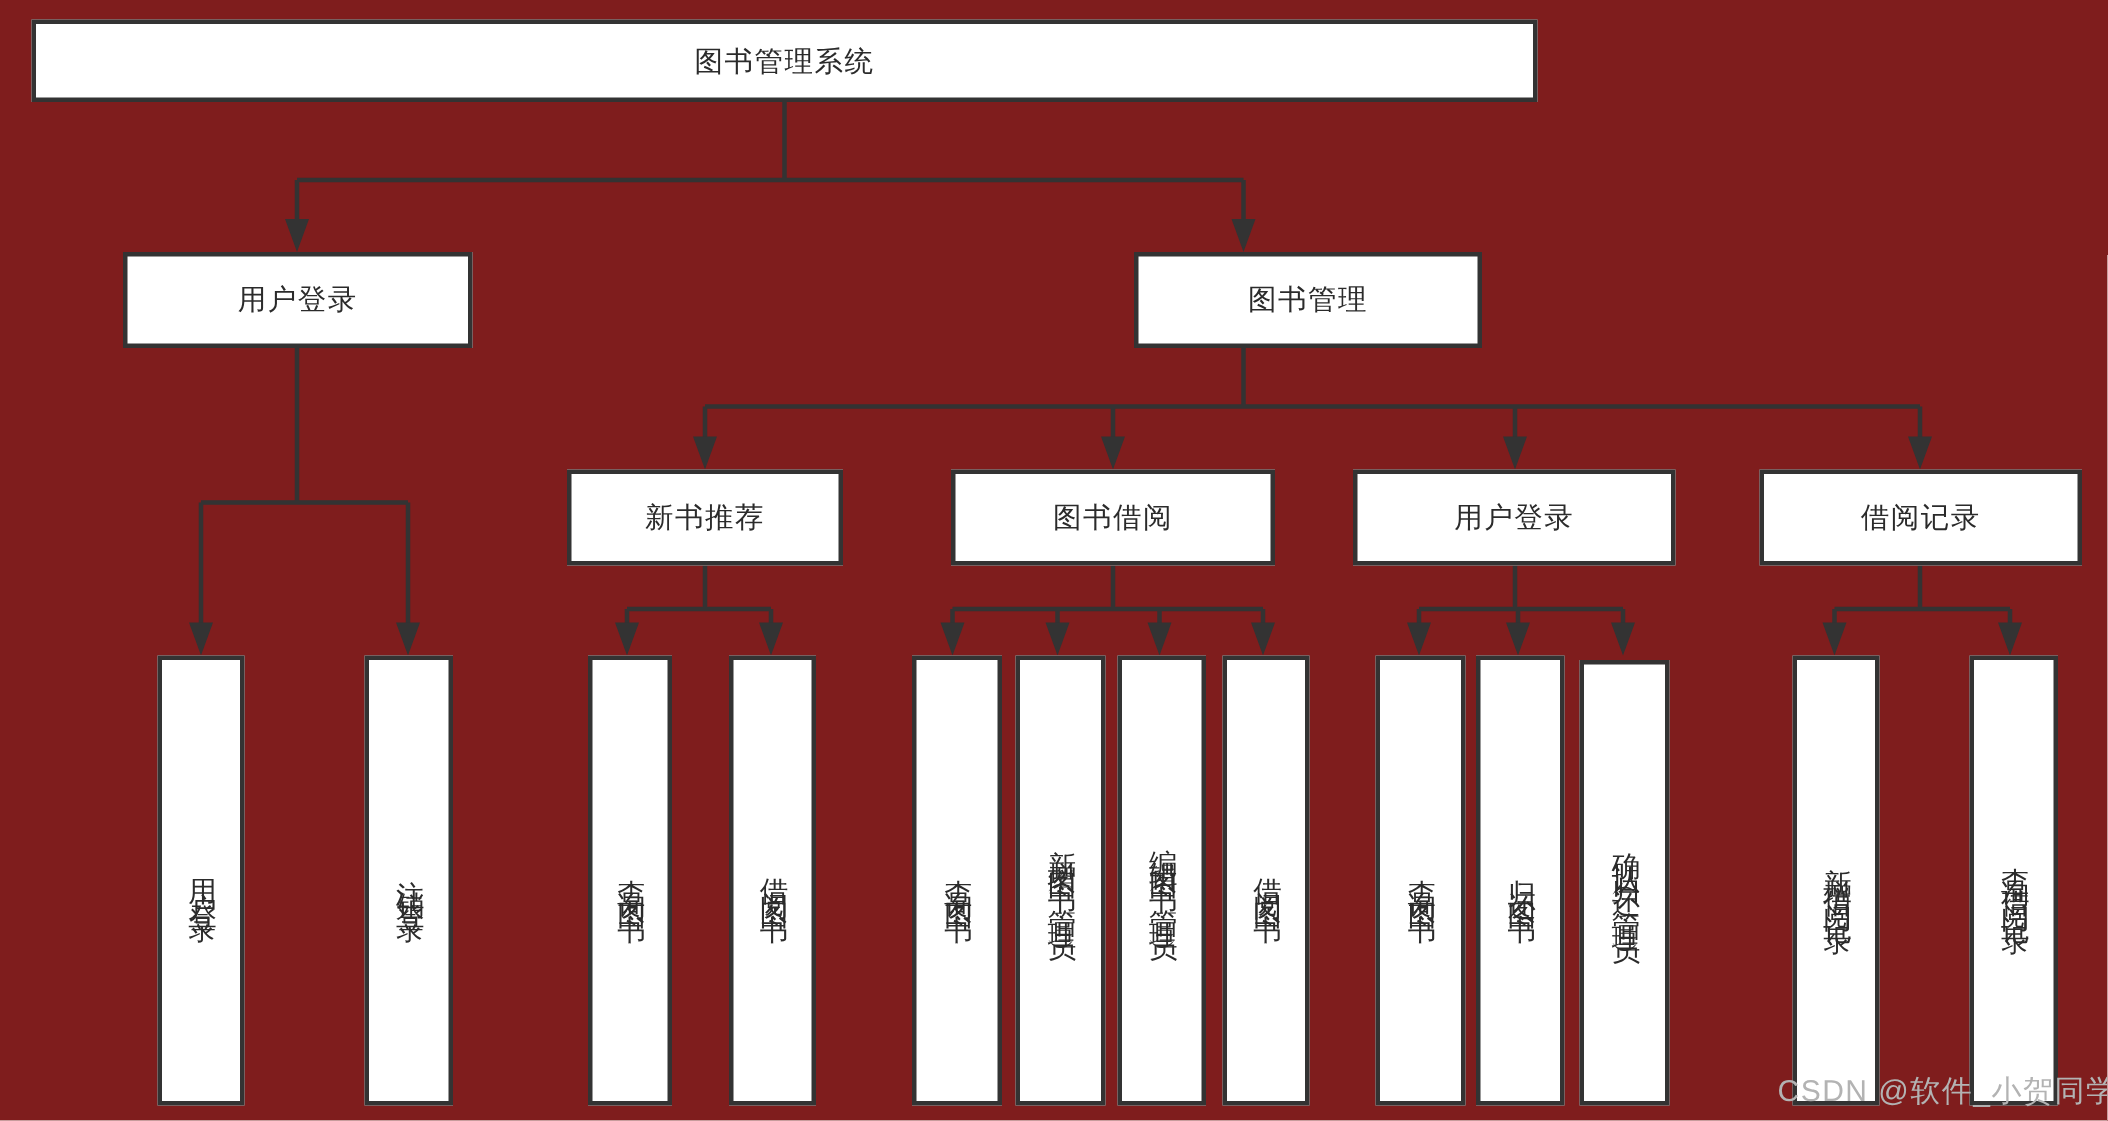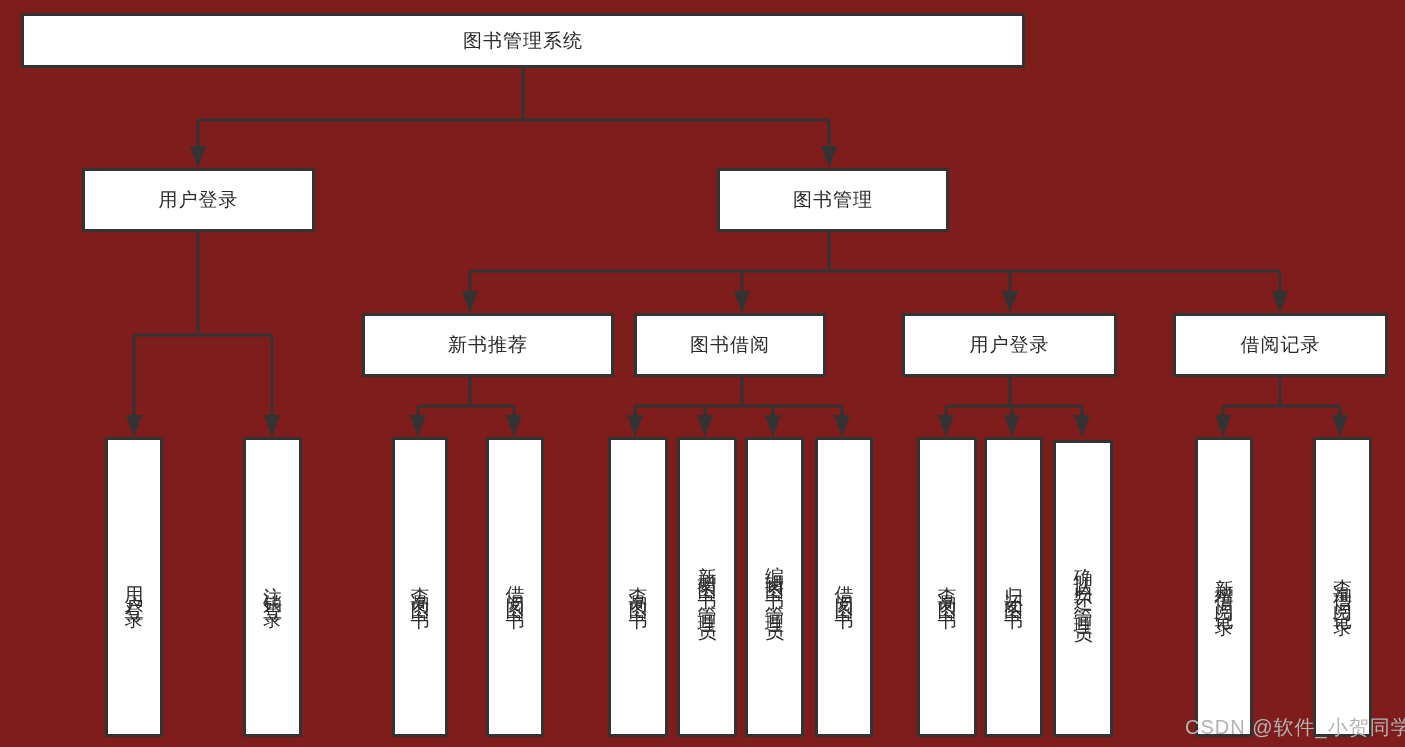--- a/index.html
+++ b/index.html
@@ -98,24 +98,24 @@
     <g>
       <path class="bar" d="M1280,377 V406 M1223,406 H1340 M1223,406 V419 M1340,406 V419"></path>
       <path class="head" d="M1215,415 L1231,415 L1223,437 Z"></path>
       <path class="head" d="M1332,415 L1348,415 L1340,437 Z"></path>
     </g>
   </svg>
 
   <div class="node" style="left:21px; top:13px; width:1004px; height:55px;">图书管理系统</div>
 
   <div class="node" style="left:82px; top:168px; width:233px; height:64px;">用户登录</div>
-  <div class="node" style="left:717px; top:168px; width:232px; height:64px;">图书管理</div>
+  <div class="node" style="left:756px; top:168px; width:232px; height:64px;">图书管理</div>
 
-  <div class="node" style="left:362px; top:313px; width:252px; height:64px;">新书推荐</div>
-  <div class="node" style="left:634px; top:313px; width:192px; height:64px;text-align:center;">图书借阅</div>
+  <div class="node" style="left:378px; top:313px; width:184px; height:64px;">新书推荐</div>
+  <div class="node" style="left:634px; top:313px; width:216px; height:64px;text-align:center;">图书借阅</div>
   <div class="node" style="left:902px; top:313px; width:215px; height:64px;">用户登录</div>
   <div class="node" style="left:1173px; top:313px; width:215px; height:64px;">借阅记录</div>
 
   <div class="node leaf" style="left:105px; top:437px; width:58px; height:300px;">
     <span>用户登录</span>
   </div>
   <div class="node leaf" style="left:243px; top:437px; width:59px; height:300px;">
     <span>注销登录</span>
   </div>
 

